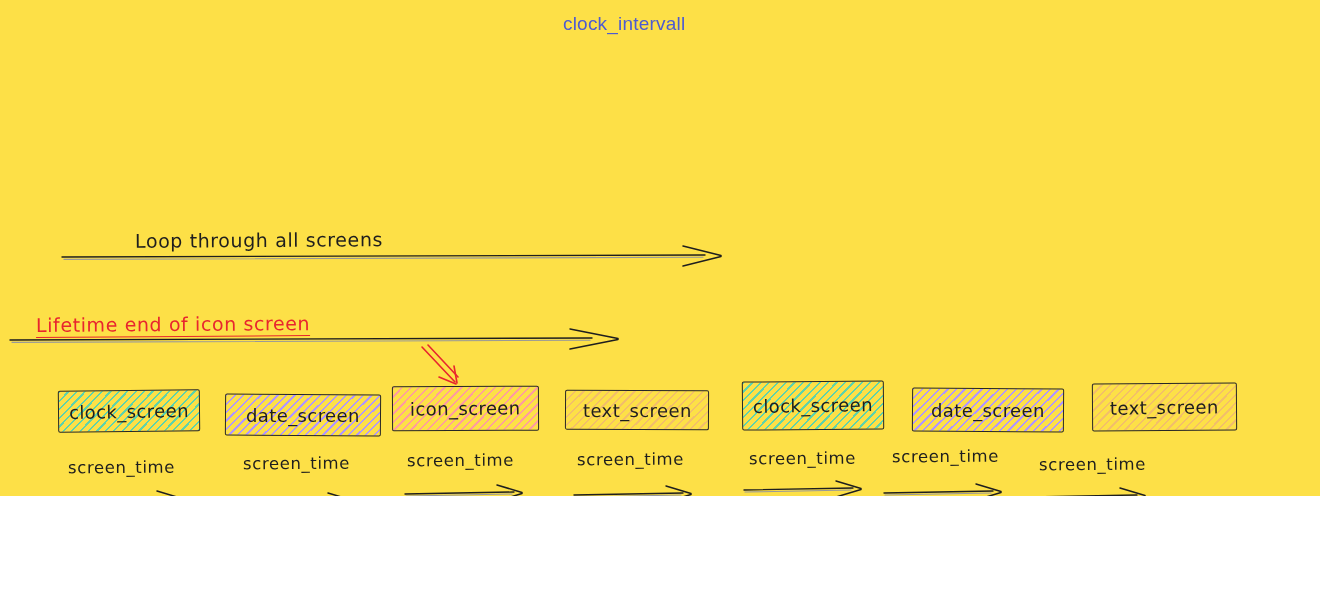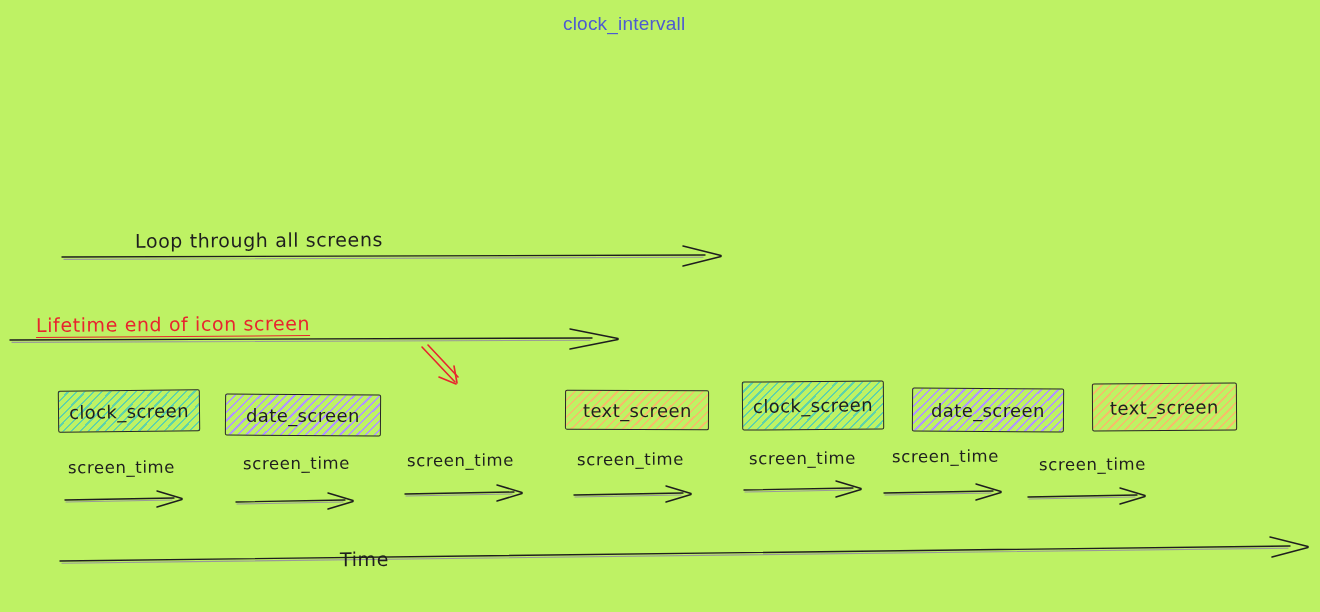--- a/index.html
+++ b/index.html
@@ -1,17 +1,17 @@
 <!DOCTYPE html>
 <html style="--ink: #1e1e1e; --ink-soft: #999999; --red: #e8252e;"><head>
 <meta charset="utf-8">
 <style>
   html,body{margin:0;padding:0;background:#fff;}
   .canvas{
-    position:relative;width:1320px;height:612px;background:#bef264;overflow:hidden;
+    position:relative;width:1320px;height:496px;background:#fde047;overflow:hidden;
     font-family:"DejaVu Sans",sans-serif;color:#1e1e1e;
   }
   .abs{position:absolute;}
   .title{
     font-family:"Liberation Sans",sans-serif;
     font-size:19px;letter-spacing:0.2px;
   }
   .hand{
     letter-spacing:0.6px;
     transform:rotate(-0.4deg);
@@ -69,20 +69,23 @@
     <line class="red-line" x1="11" y1="1" x2="41" y2="33"></line>
     <polyline class="red-line" points="22,33 39,40"></polyline>
     <polyline class="red-line" points="37,22 40,39"></polyline>
   </svg>
 
   <div class="screen-box" style="left: 58px; top: 390px; width: 142px; height: 42px; transform: rotate(-0.6deg); background: repeating-linear-gradient(135deg, rgb(94, 211, 171) 0px, rgb(94, 211, 171) 1.6px, rgba(0, 0, 0, 0) 1.6px, rgba(0, 0, 0, 0) 6px);">
     <span class="box-label hand">clock_screen</span>
   </div>
   <div class="screen-box" style="left: 225px; top: 394px; width: 156px; height: 42px; transform: rotate(0.4deg); background: repeating-linear-gradient(135deg, rgb(177, 151, 252) 0px, rgb(177, 151, 252) 1.6px, rgba(0, 0, 0, 0) 1.6px, rgba(0, 0, 0, 0) 6px);">
     <span class="box-label hand">date_screen</span>
+  </div>
+  <div class="screen-box" style="left: 392px; top: 386px; width: 147px; height: 45px; transform: rotate(-0.3deg); background: repeating-linear-gradient(135deg, rgb(255, 157, 157) 0px, rgb(255, 157, 157) 1.6px, rgba(0, 0, 0, 0) 1.6px, rgba(0, 0, 0, 0) 6px);">
+    <span class="box-label hand">icon_screen</span>
   </div>
   <div class="screen-box" style="left: 565px; top: 390px; width: 144px; height: 40px; transform: rotate(0.3deg); background: repeating-linear-gradient(135deg, rgb(243, 191, 105) 0px, rgb(243, 191, 105) 1.6px, rgba(0, 0, 0, 0) 1.6px, rgba(0, 0, 0, 0) 6px);">
     <span class="box-label hand">text_screen</span>
   </div>
   <div class="screen-box" style="left: 742px; top: 381px; width: 142px; height: 49px; transform: rotate(-0.5deg); background: repeating-linear-gradient(135deg, rgb(94, 211, 171) 0px, rgb(94, 211, 171) 1.6px, rgba(0, 0, 0, 0) 1.6px, rgba(0, 0, 0, 0) 6px);">
     <span class="box-label hand">clock_screen</span>
   </div>
   <div class="screen-box" style="left: 912px; top: 388px; width: 152px; height: 44px; transform: rotate(0.4deg); background: repeating-linear-gradient(135deg, rgb(177, 151, 252) 0px, rgb(177, 151, 252) 1.6px, rgba(0, 0, 0, 0) 1.6px, rgba(0, 0, 0, 0) 6px);">
     <span class="box-label hand">date_screen</span>
   </div>

